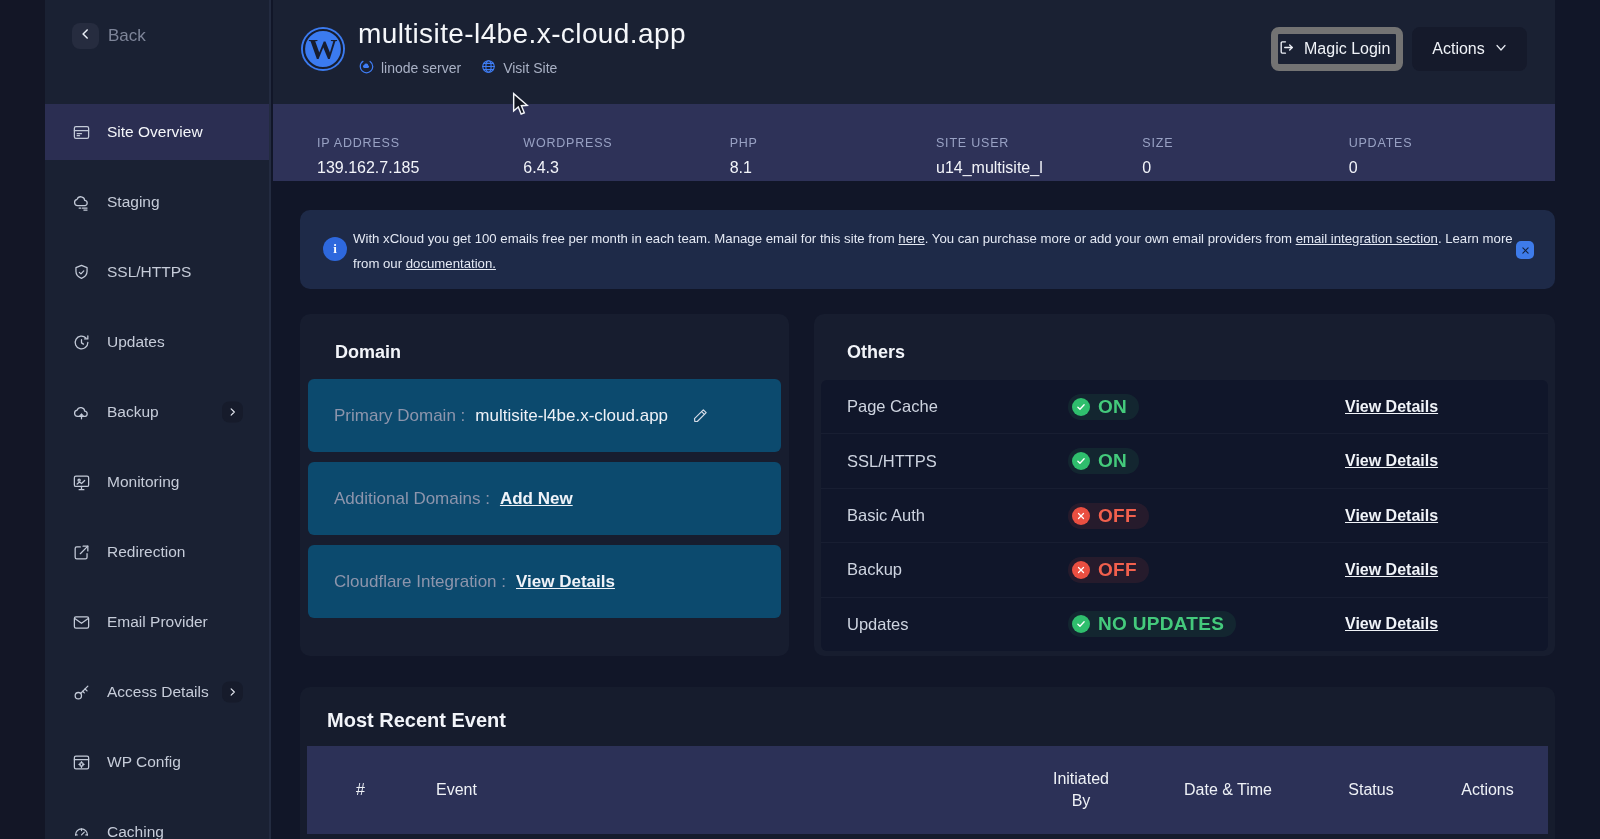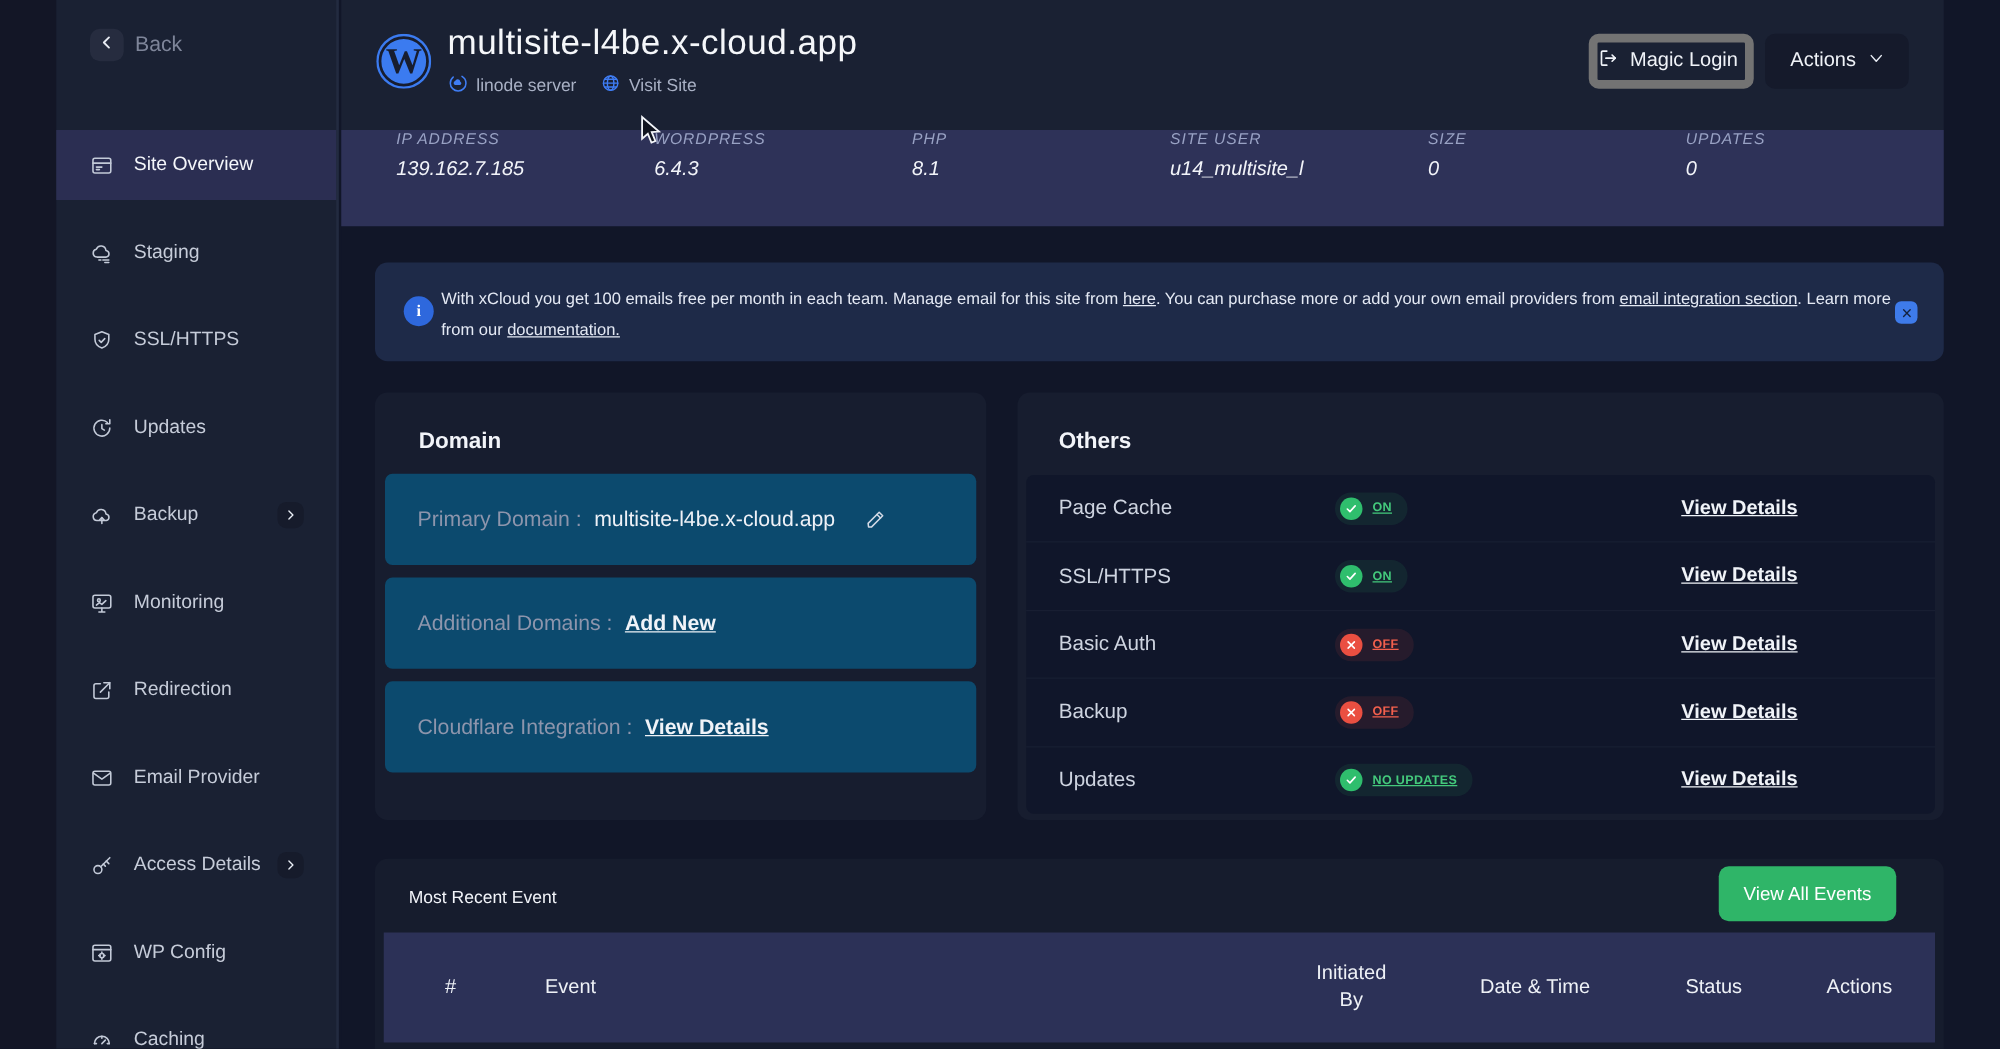--- a/index.html
+++ b/index.html
@@ -33,21 +33,21 @@
   .site-sub { position:absolute; left:86px; top:59px; display:flex; align-items:center; gap:20px; }
   .sub-item { display:flex; align-items:center; gap:7px; font-size:14px; color:#a9b1c5; cursor:pointer; }
   .sub-item svg { width:15px; height:15px; }
   .top-actions { position:absolute; top:27px; left:998px; display:flex; gap:9px; }
   .btn-magic { width:132px; height:44px; border:7px solid #737373; border-radius:8px; background:transparent; display:flex; align-items:center; gap:9px; color:#f0f3f8; font-size:16px; cursor:pointer; font-family:inherit; }
   .btn-magic svg { width:17px; height:17px; }
   .btn-actions { width:115px; height:44px; border:none; border-radius:8px; background:#151a2b; display:flex; align-items:center; justify-content:center; gap:10px; color:#f0f3f8; font-size:16px; cursor:pointer; font-family:inherit; }
   .btn-actions svg { width:12px; height:12px; }
   
   .statsbar { position:absolute; left:0; top:104px; width:1282px; height:77px; background:#2e3258; display:flex; padding-left:44px; }
-  .stat { width:214px; padding-top:0;font-style:italic; }
+  .stat { width:214px; padding-top:32px; }
   .stat-label { font-size:12.5px; letter-spacing:0.8px; color:#99a2c4; font-weight:500; }
   .stat-value { margin-top:9px; font-size:16px; color:#f2f4f9; }
   
   .content { position:absolute; left:27px; top:181px; width:1255px; }
   .banner { margin-top:29px; height:79px; background:#1e2a48; border-radius:10px; position:relative; }
   .banner-ico { position:absolute; left:23px; top:27px; width:24px; height:24px; border-radius:50%; background:#2e68dd; color:#fff; display:flex; align-items:center; justify-content:center; font-size:13px; font-weight:700; font-family:"Liberation Serif", serif; }
   .banner-text { position:absolute; left:53px; top:16px; width:1170px; font-size:13.2px; line-height:25px; color:#e4e9f4; }
   .banner-text .lnk { text-decoration:underline; cursor:pointer; }
   .banner-close { position:absolute; left:1216px; top:31px; width:18px; height:18px; border-radius:5px; background:#3e7bea; border:none; display:flex; align-items:center; justify-content:center; cursor:pointer; }
   .banner-close svg { width:9px; height:9px; }
@@ -69,28 +69,28 @@
   .others-row { flex:1; display:grid; grid-template-columns:221px 277px 1fr; align-items:center; padding-left:26px; }
   .others-row + .others-row { border-top:1px solid rgba(148,163,184,0.06); }
   .others-label { font-size:16.5px; color:#ced4e0; }
   .badge { display:inline-flex; align-items:center; gap:8px; height:26px; border-radius:13px; padding:0 12px 0 4px; justify-self:start; }
   .badge.on { background:rgba(47,190,109,0.10); }
   .badge.off { background:rgba(234,79,65,0.10); }
   .badge-circle { width:18px; height:18px; border-radius:50%; display:flex; align-items:center; justify-content:center; }
   .badge.on .badge-circle { background:#2fbe6d; }
   .badge.off .badge-circle { background:#ea4f41; }
   .badge-circle svg { width:10px; height:10px; }
-  .badge-text { font-size:10px; font-weight:700; letter-spacing:0.3px;text-decoration:underline; }
+  .badge-text { font-size:19px; font-weight:700; letter-spacing:0.3px; }
   .badge.on .badge-text { color:#44ca7c; }
   .badge.off .badge-text { color:#f2604d; }
   .view-details { font-size:16px; font-weight:700; color:#f0f3f8; text-decoration:underline; cursor:pointer; justify-self:start; }
   
   .events-card { margin-top:31px; width:1255px; height:170px; background:#161c2d; border-radius:10px; padding:7px; position:relative; }
   .events-head { height:52px; position:relative; }
-  .events-title { position:absolute; left:20px; top:15px; font-size:14px; font-weight:400; color:#f2f4f9; }
+  .events-title { position:absolute; left:20px; top:15px; font-size:20px; font-weight:700; color:#f2f4f9; }
   .btn-view-all { position:absolute; right:31px; top:-1px; width:142px; height:44px; background:#2fb568; color:#fff; border:none; border-radius:8px; font-size:15px; font-family:inherit; cursor:pointer; }
   .events-table-head { height:88px; background:#2c3157; display:grid; grid-template-columns:80px 585px 120px 174px 112px 1fr; align-items:center; padding-left:49px; font-size:16px; color:#eef1f6; }
   .events-table-head .th:nth-child(3) { padding:0 25px; }
   .th { text-align:center; line-height:22px; }
   .th.left { text-align:left; }
   
   .mouse-cursor { position:absolute; left:239px; top:92px; width:19px; height:25px; pointer-events:none; z-index:50; }
 </style>
 </head>
 <body>
@@ -421,21 +421,20 @@
               </span>
               <span class="view-details">View Details</span>
             </div>
           </div>
       </section>
     </div>
 
     <section class="events-card">
       <div class="events-head">
         <h2 class="events-title">Most Recent Event</h2>
-        <button class="btn-view-all">View All Events</button>
       </div>
       <div class="events-table-head" id="events-table-head">
           <div class="th left">#</div>
           <div class="th left">Event</div>
           <div class="th">Initiated By</div>
           <div class="th">Date &amp; Time</div>
           <div class="th">Status</div>
           <div class="th">Actions</div>
         </div>
     </section>

